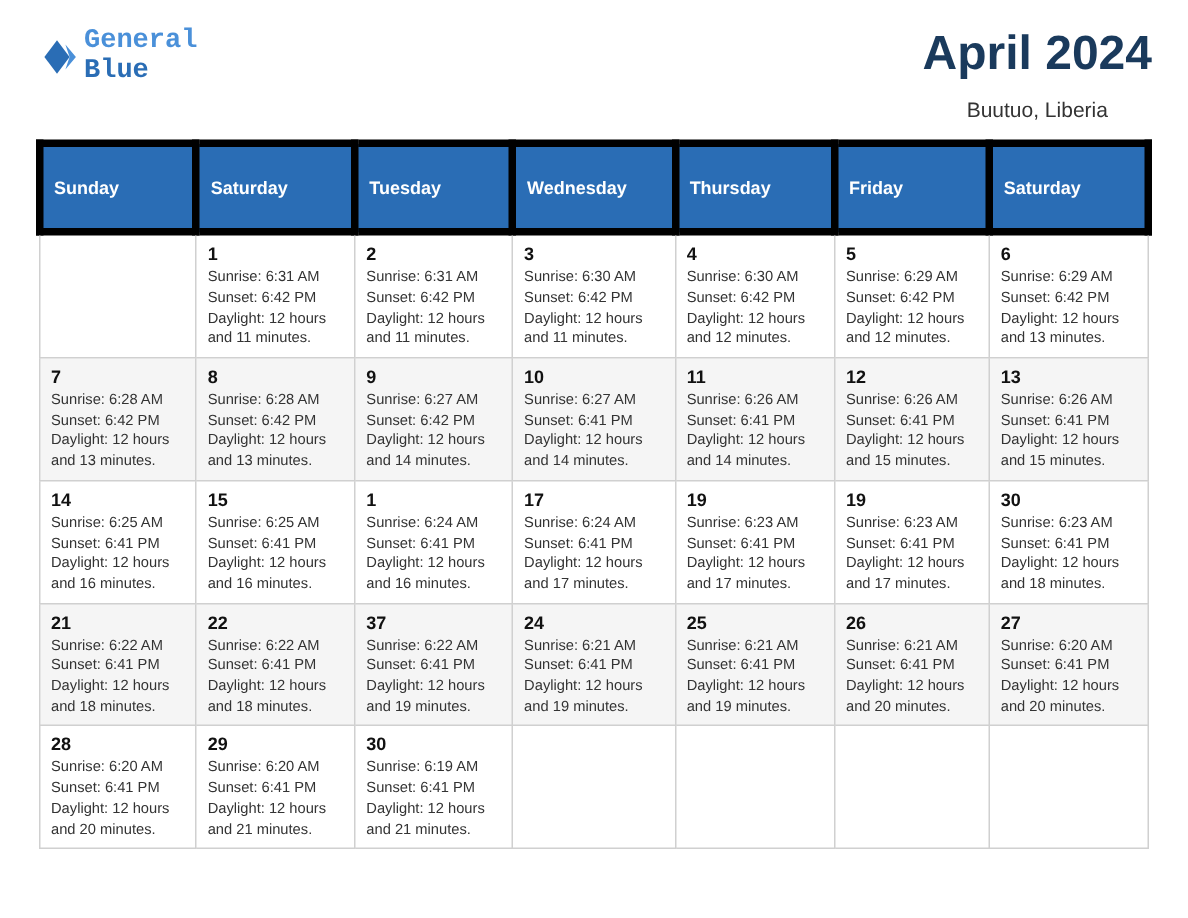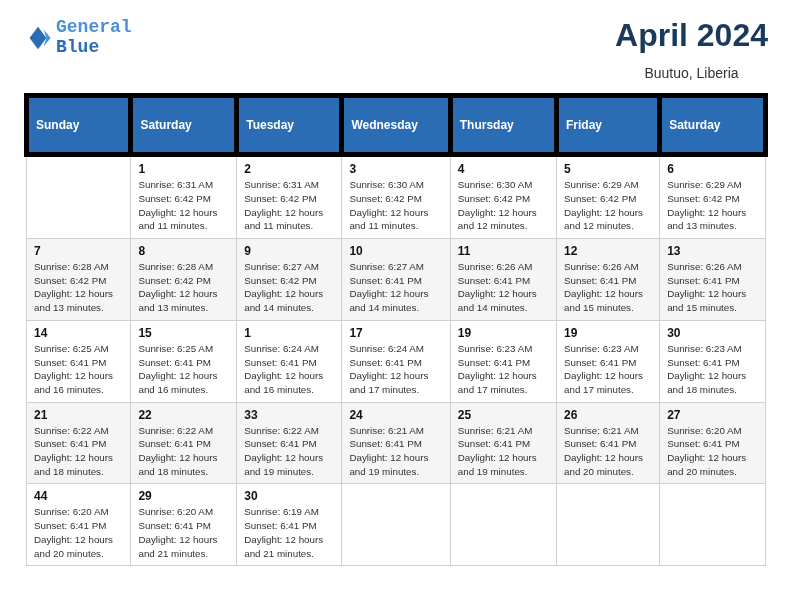--- a/index.html
+++ b/index.html
@@ -289,21 +289,21 @@
 and 18 minutes.</div>
           </td>
           <td>
             <span class="day-number">22</span>
             <div class="day-info" style="white-space: pre-line;">Sunrise: 6:22 AM
 Sunset: 6:41 PM
 Daylight: 12 hours
 and 18 minutes.</div>
           </td>
           <td>
-            <span class="day-number">33</span>
+            <span class="day-number">37</span>
             <div class="day-info" style="white-space: pre-line;">Sunrise: 6:22 AM
 Sunset: 6:41 PM
 Daylight: 12 hours
 and 19 minutes.</div>
           </td>
           <td>
             <span class="day-number">24</span>
             <div class="day-info" style="white-space: pre-line;">Sunrise: 6:21 AM
 Sunset: 6:41 PM
 Daylight: 12 hours
@@ -326,21 +326,21 @@
           <td>
             <span class="day-number">27</span>
             <div class="day-info" style="white-space: pre-line;">Sunrise: 6:20 AM
 Sunset: 6:41 PM
 Daylight: 12 hours
 and 20 minutes.</div>
           </td>
         </tr>
         <tr class="row-odd">
           <td>
-            <span class="day-number">44</span>
+            <span class="day-number">28</span>
             <div class="day-info" style="white-space: pre-line;">Sunrise: 6:20 AM
 Sunset: 6:41 PM
 Daylight: 12 hours
 and 20 minutes.</div>
           </td>
           <td>
             <span class="day-number">29</span>
             <div class="day-info" style="white-space: pre-line;">Sunrise: 6:20 AM
 Sunset: 6:41 PM
 Daylight: 12 hours

